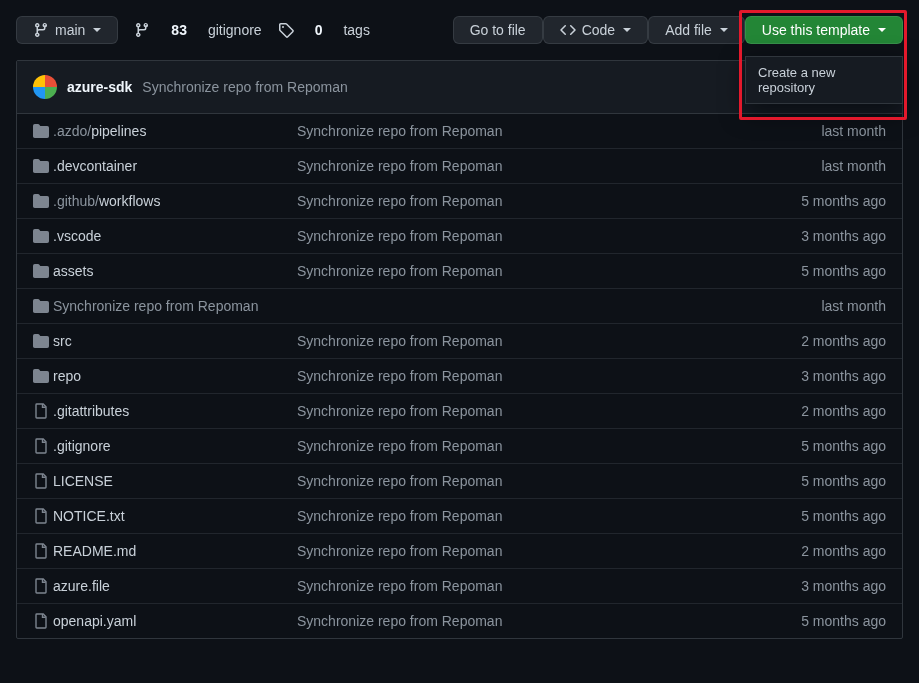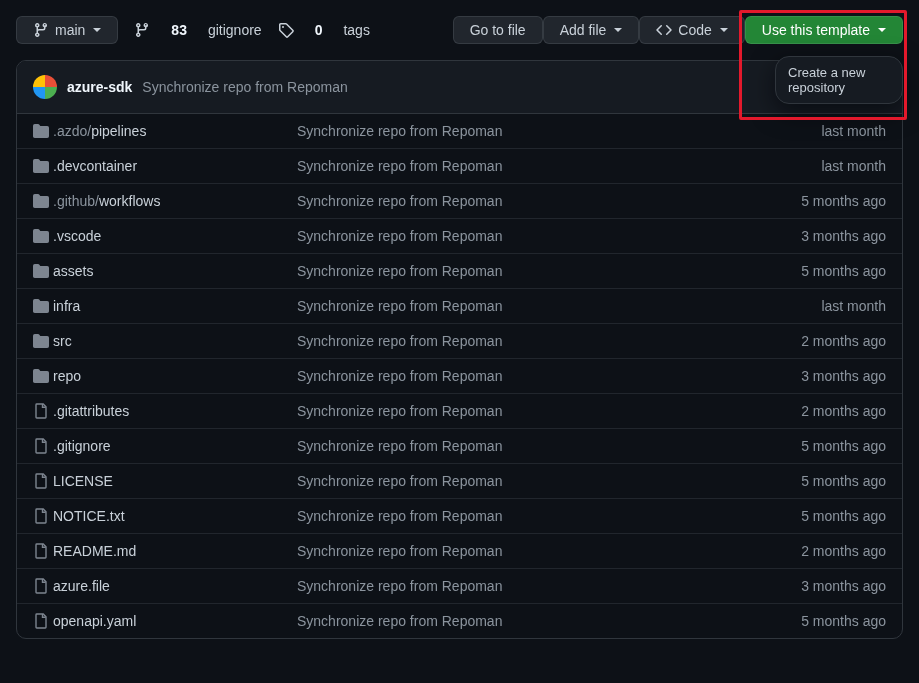--- a/index.html
+++ b/index.html
@@ -56,39 +56,39 @@
     height: 110px;
     border-radius: 2px;
     z-index: 20;
   }
   .dropdown {
     position: absolute;
     right: 0;
     top: 40px;
     background: #161b22;
     border: 1px solid #30363d;
-    border-radius: 14px;
+    border-radius: 0;
     overflow: hidden;
-    width: 128px;
+    width: 158px;
     z-index: 10;
     box-shadow: 0 8px 24px rgba(1,4,9,0.6);
   }
   .dropdown-item {
     padding: 8px 12px;
     color: #c9d1d9;
     cursor: pointer;
     font-size: 13px;
   }
   .dropdown-item.selected {
     background: #1f6feb;
     color: #fff;
   }
   .file-box {
     border: 1px solid #30363d;
-    border-radius: 10px;
+    border-radius: 2px;
     overflow: hidden;
   }
   .commit-bar {
     background: #161b22;
     padding: 14px 16px;
     display: flex;
     align-items: center;
     gap: 10px;
     border-bottom: 1px solid #30363d;
   }
@@ -144,28 +144,28 @@
     </a>
   </div>
 
   <div class="spacer"></div>
 
   <div class="top-actions">
     <button class="btn">
       <span>Go to file</span>
     </button>
     <button class="btn">
-      <span>Add file</span>
-      <span class="caret"></span>
-    </button>
-    <button class="btn">
       <svg width="16" height="16" viewBox="0 0 16 16" fill="currentColor">
           <path d="M4.72 3.22a.75.75 0 0 1 1.06 1.06L2.06 8l3.72 3.72a.75.75 0 0 1-1.06 1.06L.47 8.53a.75.75 0 0 1 0-1.06l4.25-4.25zm6.56 0a.75.75 0 1 0-1.06 1.06L13.94 8l-3.72 3.72a.75.75 0 1 0 1.06 1.06l4.25-4.25a.75.75 0 0 0 0-1.06l-4.25-4.25z"></path>
         </svg>
       <span>Code</span>
+      <span class="caret"></span>
+    </button>
+    <button class="btn">
+      <span>Add file</span>
       <span class="caret"></span>
     </button>
     <button class="btn btn-primary">
       <span>Use this template</span>
       <span class="caret"></span>
     </button>
   </div>
 
   <div class="dropdown">
     <div class="dropdown-item">Create a new repository</div>
@@ -232,21 +232,20 @@
         <a class="file-name"><span>assets</span></a>
         <a class="file-msg">Synchronize repo from Repoman</a>
         <span class="file-time">5 months ago</span>
       </div>
       <div class="file-row">
         <span class="file-icon">
           <svg width="16" height="16" viewBox="0 0 16 16" fill="#7d8590">
             <path d="M1.75 1A1.75 1.75 0 0 0 0 2.75v10.5C0 14.216.784 15 1.75 15h12.5A1.75 1.75 0 0 0 16 13.25v-8.5A1.75 1.75 0 0 0 14.25 3H7.5a.25.25 0 0 1-.2-.1l-.9-1.2C6.07 1.26 5.55 1 5 1H1.75z"></path>
           </svg>
         </span>
-        <a class="file-name"><span>infra</span></a>
         <a class="file-msg">Synchronize repo from Repoman</a>
         <span class="file-time">last month</span>
       </div>
       <div class="file-row">
         <span class="file-icon">
           <svg width="16" height="16" viewBox="0 0 16 16" fill="#7d8590">
             <path d="M1.75 1A1.75 1.75 0 0 0 0 2.75v10.5C0 14.216.784 15 1.75 15h12.5A1.75 1.75 0 0 0 16 13.25v-8.5A1.75 1.75 0 0 0 14.25 3H7.5a.25.25 0 0 1-.2-.1l-.9-1.2C6.07 1.26 5.55 1 5 1H1.75z"></path>
           </svg>
         </span>
         <a class="file-name"><span>src</span></a>

